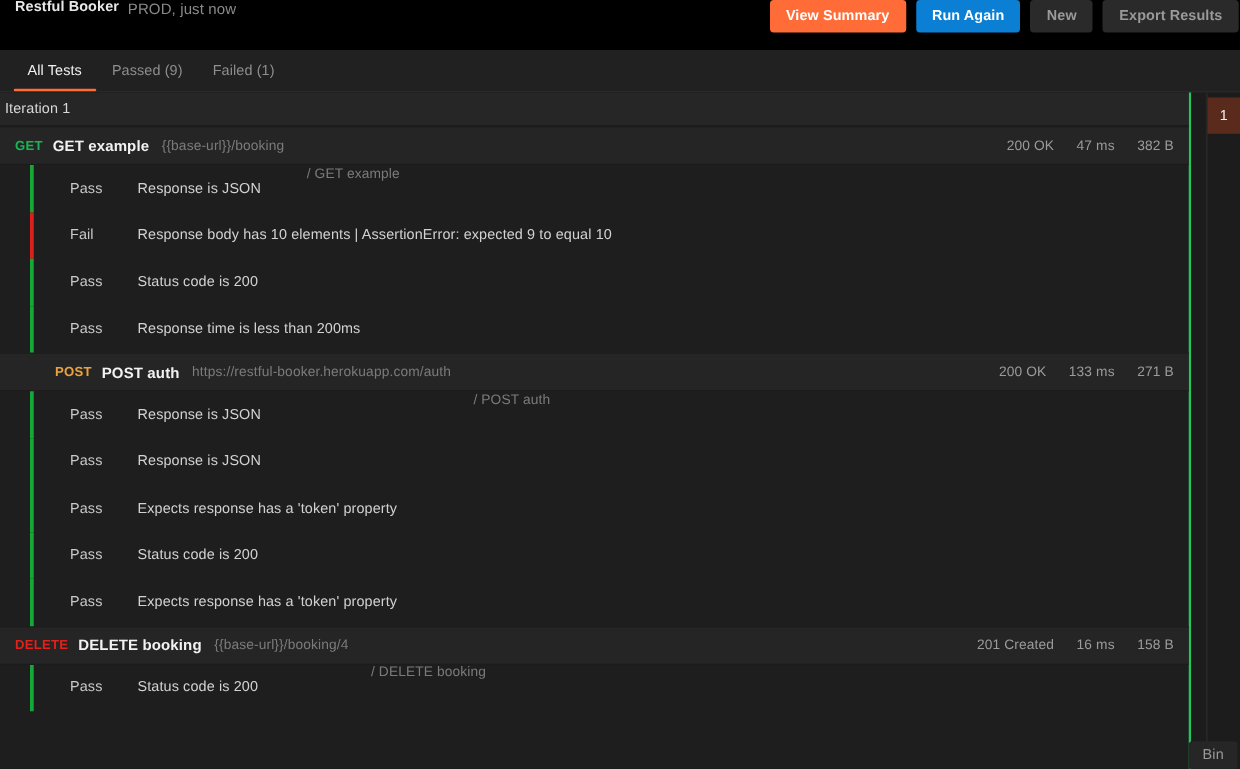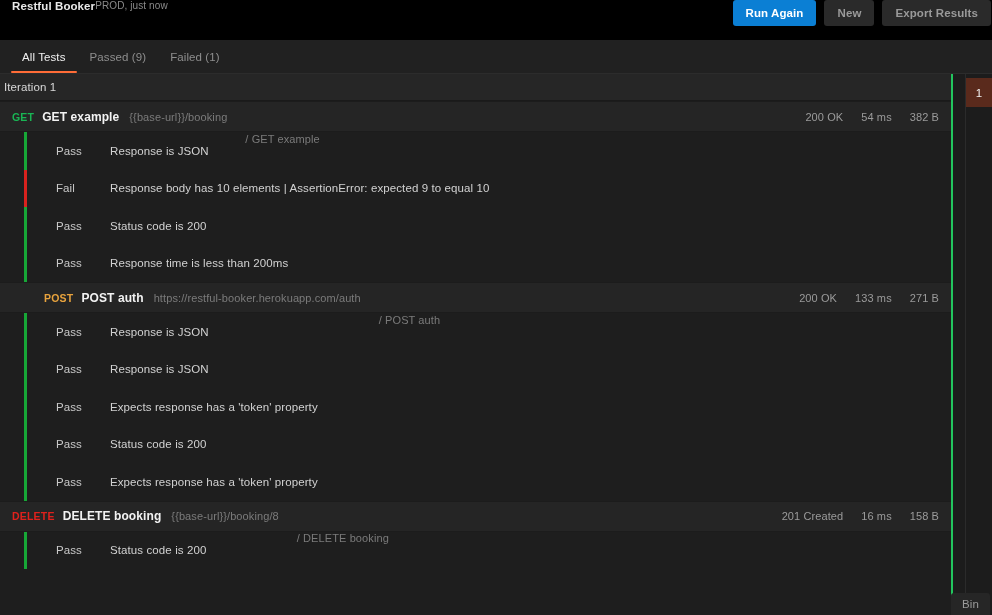--- a/index.html
+++ b/index.html
@@ -34,22 +34,23 @@
     padding: 0 1px 0 12px;
     box-sizing: border-box;
   }
   .run-title {
     font-size: 11.5px;
     font-weight: bold;
     color: #e8e8e8;
     letter-spacing: .1px;
   }
   .run-meta {
-    font-size: 10px;
+    font-size: 12px;
     color: #8a8a8a;
+    margin-left: 7px;
     letter-spacing: .1px;
   }
   .topbar-spacer { flex: 1; }
   .btn {
     height: 26px;
     border-radius: 3px;
     font-size: 11.5px;
     font-weight: bold;
     display: flex;
     align-items: center;
@@ -256,20 +257,23 @@
 </head>
 <body>
 
 <div class="app">
 
   <div class="topbar">
     <span class="run-title">Restful Booker</span>
     <span class="run-meta">PROD, just now</span>
     <div class="topbar-spacer"></div>
     <div id="topbar-buttons" style="display:flex;align-items:center;">
+        <div class="btn btn-primary">
+          <span>View Summary</span>
+        </div>
         <div class="btn btn-blue">
           <span>Run Again</span>
         </div>
         <div class="btn btn-ghost">
           <span>New</span>
         </div>
         <div class="btn btn-ghost">
           <span>Export Results</span>
         </div>
       </div>
@@ -296,21 +300,21 @@
         <span>Iteration 1</span>
       </div>
       <div id="requests-host">
           <div class="request-row">
             <span class="method" style="color: rgb(25, 181, 84);">GET</span>
             <span class="req-name">GET example</span>
             <span class="req-url">{{base-url}}/booking</span>
             <span class="req-path">/ GET example</span>
             <div class="req-spacer"></div>
             <span class="req-stat">200 OK</span>
-            <span class="req-stat">54 ms</span>
+            <span class="req-stat">47 ms</span>
             <span class="req-stat">382 B</span>
           </div>
           <div class="tests-group">
             <div class="status-rail">
               <div class="rail-seg rail-pass"></div>
               <div class="rail-seg rail-fail"></div>
               <div class="rail-seg rail-pass"></div>
               <div class="rail-seg rail-pass"></div>
             </div>
             <div class="test-row">
@@ -365,21 +369,21 @@
               <span class="test-name">Status code is 200</span>
             </div>
             <div class="test-row">
               <span class="test-status">Pass</span>
               <span class="test-name">Expects response has a 'token' property</span>
             </div>
           </div>
           <div class="request-row">
             <span class="method" style="color: rgb(224, 33, 28);">DELETE</span>
             <span class="req-name">DELETE booking</span>
-            <span class="req-url">{{base-url}}/booking/8</span>
+            <span class="req-url">{{base-url}}/booking/4</span>
             <span class="req-path">/ DELETE booking</span>
             <div class="req-spacer"></div>
             <span class="req-stat">201 Created</span>
             <span class="req-stat">16 ms</span>
             <span class="req-stat">158 B</span>
           </div>
           <div class="tests-group">
             <div class="status-rail">
               <div class="rail-seg rail-pass"></div>
             </div>

